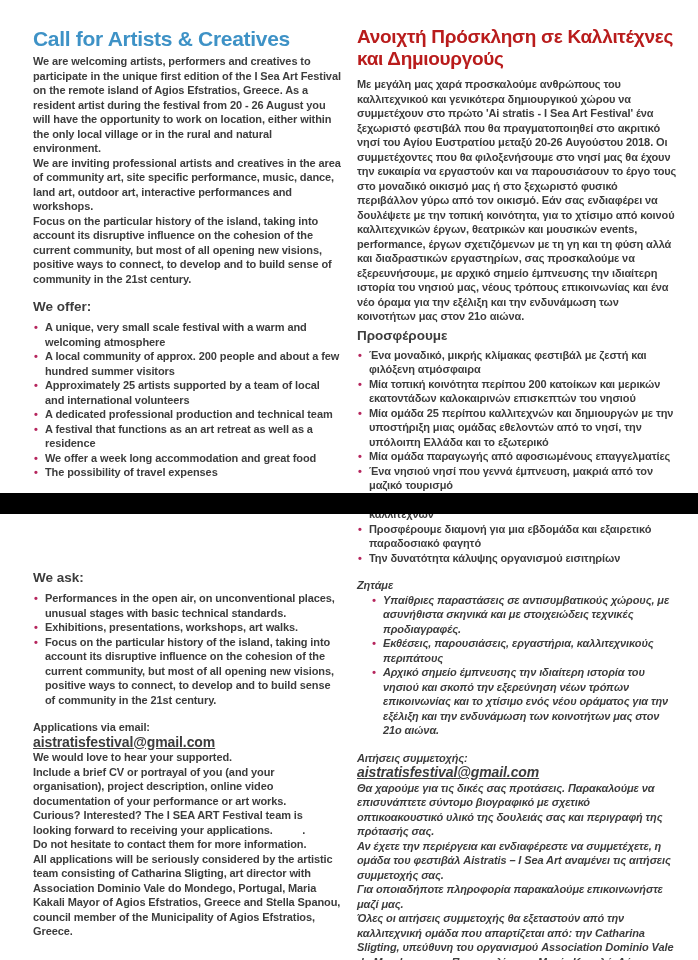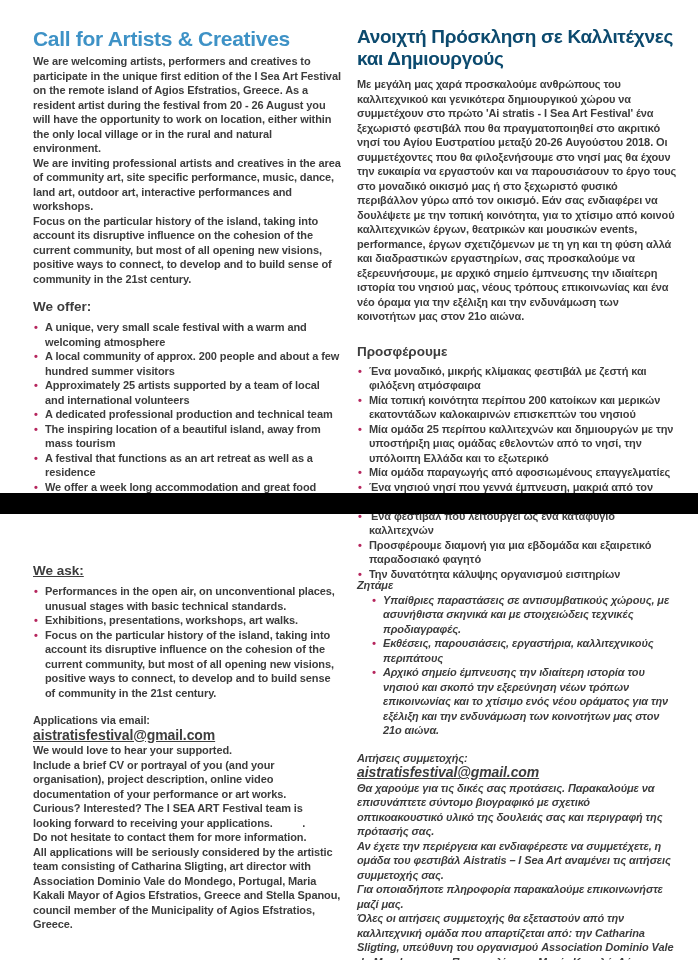--- a/index.html
+++ b/index.html
@@ -12,26 +12,26 @@
   .top-section { top:26px; }
   .bottom-section { top:563px; }
   .col-left { width:308px; flex:0 0 308px; }
   .col-right { width:320px; flex:0 0 320px; }
 
   .title-en {
     margin:0 0 3px 0; color:#3e92c6; font-size:21px; line-height:25px;
     letter-spacing:-0.3px; white-space:nowrap; font-weight:bold;
   }
   .title-gr {
-    margin:0 0 7px 0; color:#0c4a6e; font-size:19px; line-height:22px;
+    margin:0 0 7px 0; color:#b91c1c; font-size:19px; line-height:22px;
     letter-spacing:-0.3px; white-space:pre-line; font-weight:bold;
   }
   .body-text p { margin:0; font-size:11px; line-height:14.5px; letter-spacing:-0.1px; }
   .subhead { margin:13px 0 5px 0; font-size:13.5px; line-height:16px; }
-  .subhead-gr { margin:20px 0 4px 0; font-size:13.5px; line-height:16px; }
+  .subhead-gr { margin:4px 0 4px 0; font-size:13.5px; line-height:16px; }
 
   ul.bullets { list-style:none; margin:0; padding:0; }
   ul.bullets li {
     position:relative; padding-left:12px; font-size:11px; line-height:14.5px;
     letter-spacing:-0.1px;
   }
   ul.bullets li::before {
     content:"\2022"; position:absolute; left:1px; top:0; color:#b5245c;
   }
   .indented-list { margin-left:14px !important;font-style:italic; }
@@ -58,21 +58,20 @@
         <p>We are welcoming artists, performers and creatives to participate in the unique first edition of the I Sea Art Festival on the remote island of Agios Efstratios, Greece. As a resident artist during the festival from 20 - 26 August you will have the opportunity to work on location, either within the only local village or in the rural and natural environment.</p>
         <p>We are inviting professional artists  and creatives in the area of community art, site specific performance, music, dance, land art, outdoor art, interactive performances and workshops.</p>
         <p>Focus on the particular history of the island, taking into account its disruptive influence on the cohesion of the current community, but most of all opening new visions, positive ways to connect, to develop and to build sense of community in the 21st century.</p>
       </div>
       <div class="subhead">We offer:</div>
       <ul class="bullets">
         <li>A unique, very small scale festival with a warm and welcoming atmosphere</li>
         <li>A local community of approx. 200 people and about a few hundred summer visitors</li>
         <li>Approximately 25 artists supported by a team of local and international volunteers</li>
         <li>A dedicated professional production and technical team</li>
-        <li>The inspiring location of a beautiful island, away from mass tourism</li>
         <li>A festival that functions as an art retreat as well as a residence</li>
         <li>We offer a week long accommodation and great food</li>
         <li>The possibility of travel expenses</li>
       </ul>
     </div>
 
     <div class="col-right">
       <h1 class="title-gr">Ανοιχτή Πρόσκληση σε Καλλιτέχνες
 και Δημιουργούς</h1>
       <div class="body-text">
@@ -90,21 +89,21 @@
         <li>Την δυνατότητα κάλυψης οργανισμού εισιτηρίων</li>
       </ul>
     </div>
   </div>
 
   <div class="band"></div>
 
   <div class="columns bottom-section">
 
     <div class="col-left">
-      <div class="subhead" style="margin-top:0;text-decoration:underline;">We ask:</div>
+      <div class="subhead" style="margin-top:7px;">We ask:</div>
       <ul class="bullets">
         <li>Performances in the open air, on unconventional places, unusual stages with basic technical standards.</li>
         <li>Exhibitions, presentations, workshops, art walks.</li>
         <li>Focus on the particular history of the island, taking into account its disruptive influence on the cohesion of the current community, but most of all opening new visions, positive ways to connect, to develop and to build sense of community in the 21st century.</li>
       </ul>
       <div class="body-text">
         <p class="label-line">Applications via email:</p>
         <p><a class="email">aistratisfestival@gmail.com</a></p>
         <p>We would love to hear your supported.</p>
         <p>Include a brief CV or portrayal of you (and your organisation), project description, online video documentation of your performance or art works.</p>

